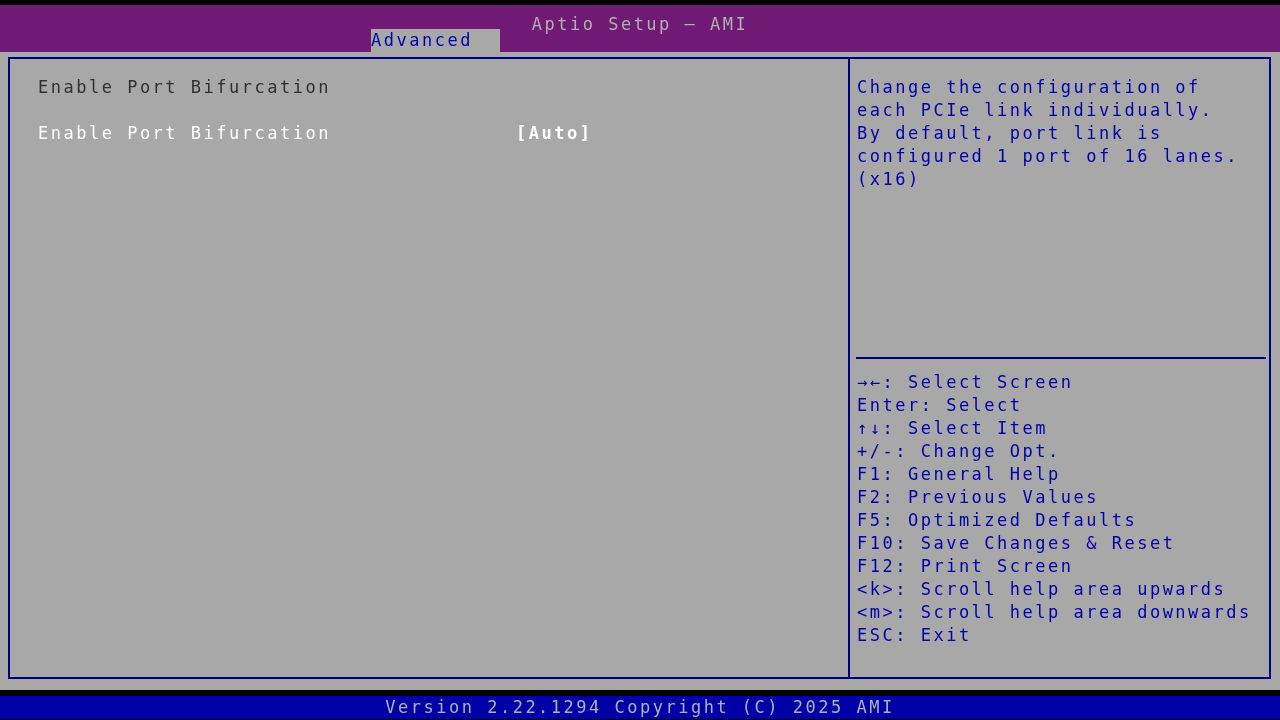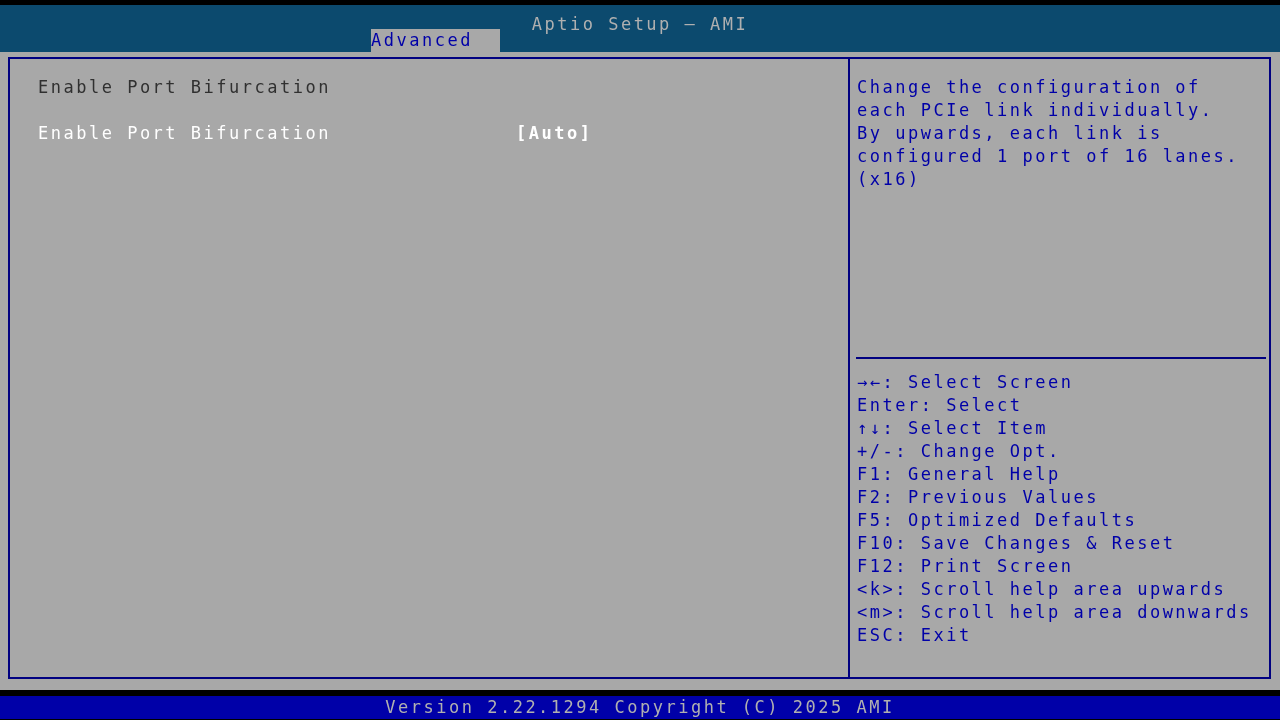--- a/index.html
+++ b/index.html
@@ -9,21 +9,21 @@
     font-family: "DejaVu Sans Mono", "Liberation Mono", monospace;
     font-size: 17px;
     letter-spacing: 2.5px;
     position: relative;
   }
   .screen { position: absolute; inset: 0; }
 
   
   .header-bar {
     position: absolute; left: 0; top: 5px; width: 1280px; height: 47px;
-    background: #0c4a6e;
+    background: #701a75;
   }
   .header-title {
     position: absolute; left: 0; top: 9px; width: 1280px;
     text-align: center; color: #b0b0b0; white-space: pre;
   }
   .menu-tab {
     position: absolute; left: 371px; top: 24px; width: 129px; height: 23px;
     background: #a8a8a8; color: #0000a8;
     padding-left: 0; line-height: 23px; white-space: pre;
   }
@@ -103,21 +103,21 @@
   <div class="section-heading">Enable Port Bifurcation</div>
 
   <div class="option-row">
     <span class="option-label">Enable Port Bifurcation</span>
     <span class="option-value">[Auto]</span>
   </div>
 
   <div class="help-area">
       <div class="help-line">Change the configuration of</div>
       <div class="help-line">each PCIe link individually.</div>
-      <div class="help-line">By upwards, each link is</div>
+      <div class="help-line">By default, port link is</div>
       <div class="help-line">configured 1 port of 16 lanes.</div>
       <div class="help-line">(x16)</div>
     </div>
 
   <div class="help-divider"></div>
 
   <div class="legend-area">
       <div class="legend-line">→←: Select Screen</div>
       <div class="legend-line">Enter: Select</div>
       <div class="legend-line">↑↓: Select Item</div>

